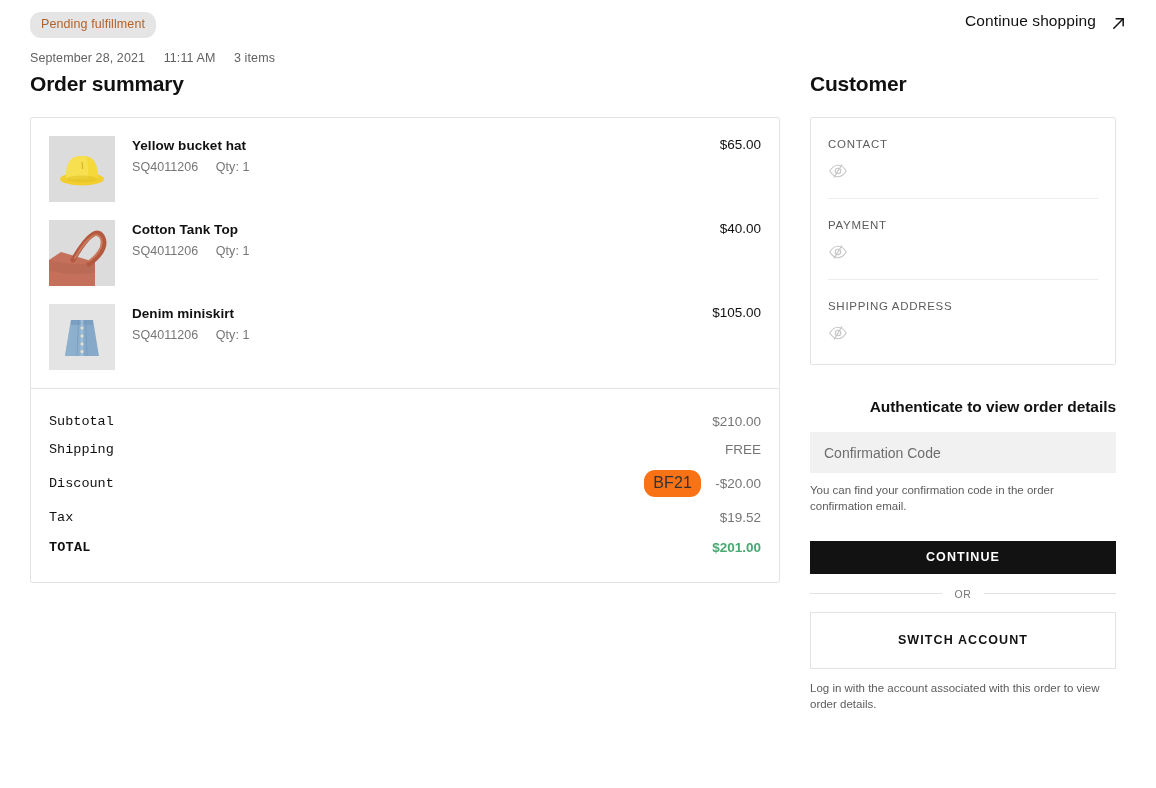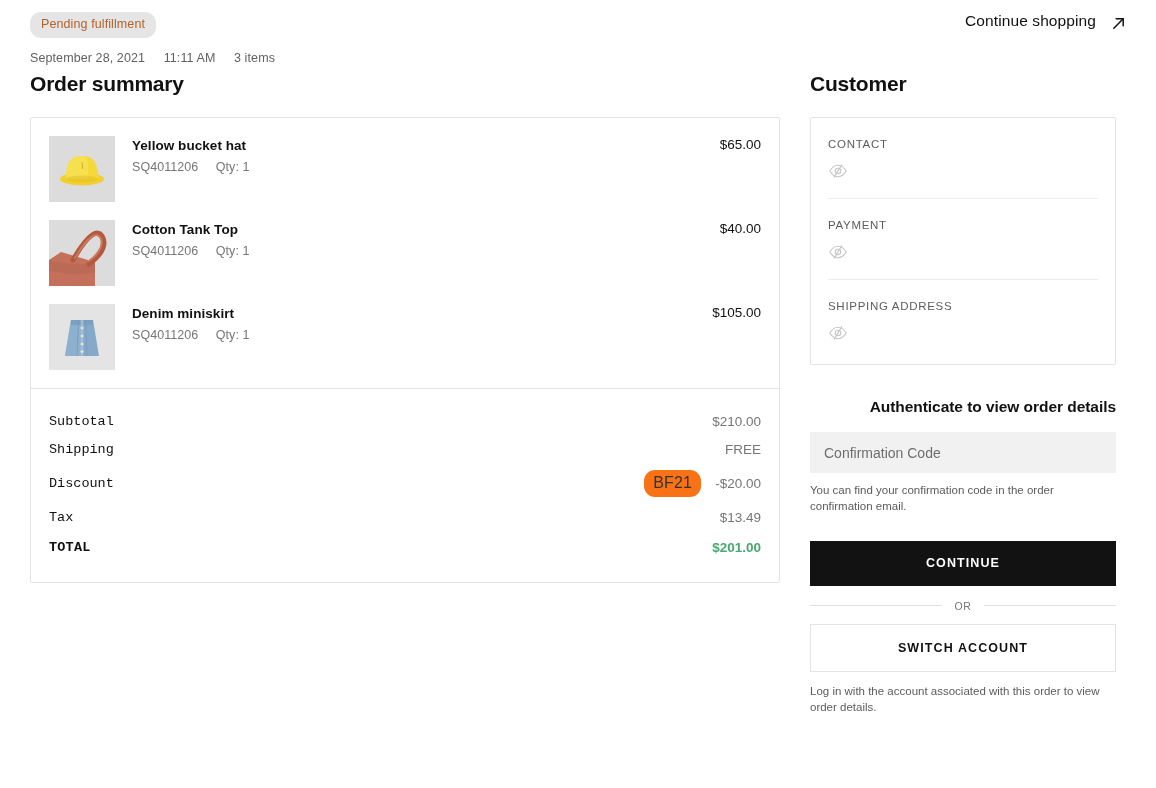--- a/index.html
+++ b/index.html
@@ -207,21 +207,21 @@
 
   .help-text {
     font-size: 11.5px;
     color: #5c5c5c;
     line-height: 1.42;
     margin-top: 3px;
   }
 
   .btn-primary {
     width: 100%;
-    height: 45px;
+    height: 33px;
     background: #121212;
     color: #ffffff;
     border: none;
     font-size: 12.5px;
     font-weight: bold;
     letter-spacing: 1.1px;
     font-family: "Liberation Sans", sans-serif;
     cursor: pointer;
     margin-top: 26px;
     display: block;
@@ -231,21 +231,21 @@
     display: flex;
     align-items: center;
     gap: 12px;
     margin: 14px 0 12px 0;
   }
   .or-sep .line { flex: 1 1 auto; height: 1px; background: #e0e0e0; }
   .or-sep .or-text { font-size: 10.5px; color: #767676; letter-spacing: 0.7px; }
 
   .btn-secondary {
     width: 100%;
-    height: 48px;
+    height: 57px;
     background: #ffffff;
     color: #111111;
     border: 1px solid #e3e3e3;
     font-size: 12.5px;
     font-weight: bold;
     letter-spacing: 1.1px;
     font-family: "Liberation Sans", sans-serif;
     cursor: pointer;
     display: block;
   }
@@ -364,21 +364,21 @@
             <div class="tl">Shipping</div>
             <div class="tv">FREE</div>
           </div>
           <div class="total-row">
             <div class="tl">Discount</div>
             <div class="code-chip">BF21</div>
             <div class="tv">-$20.00</div>
           </div>
           <div class="total-row">
             <div class="tl">Tax</div>
-            <div class="tv">$13.49</div>
+            <div class="tv">$19.52</div>
           </div>
           <div class="total-row grand">
             <div class="tl">TOTAL</div>
             <div class="tv">$201.00</div>
           </div>
         </div>
       </div>
     </div>
 
     <div class="col-right">

